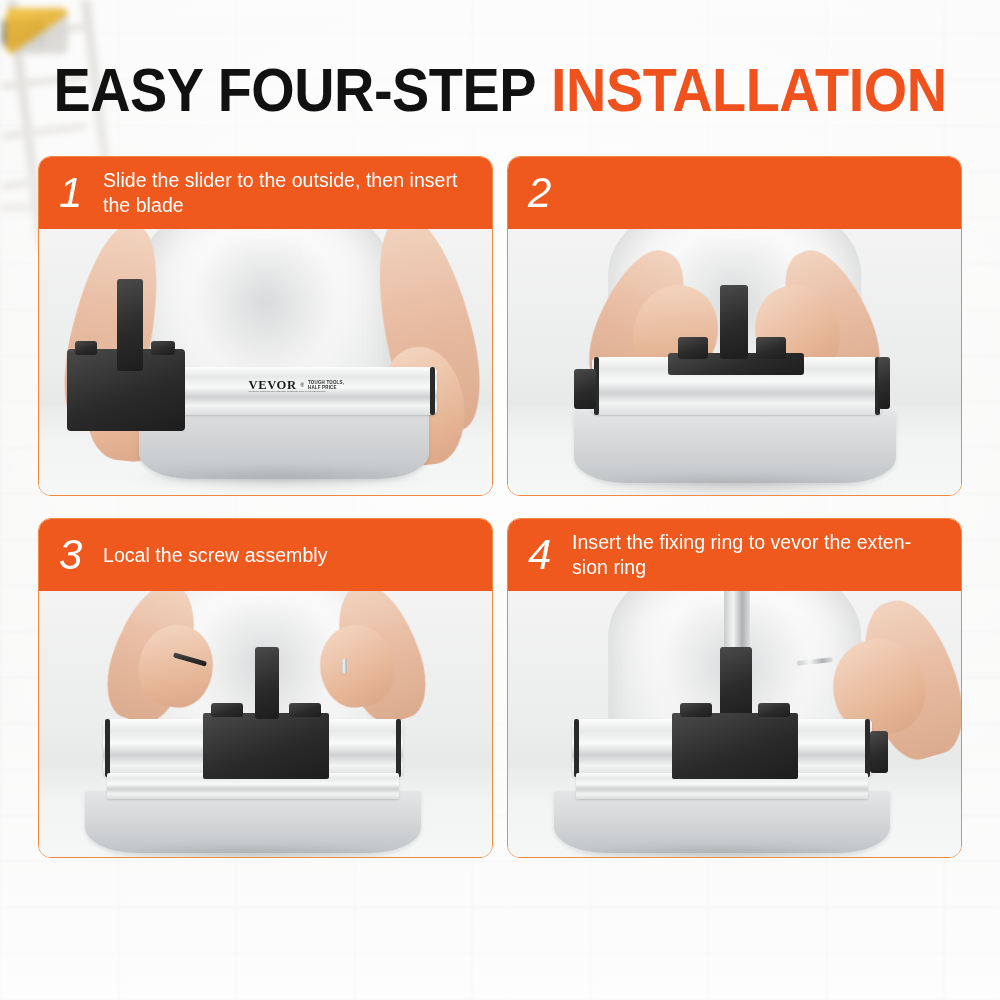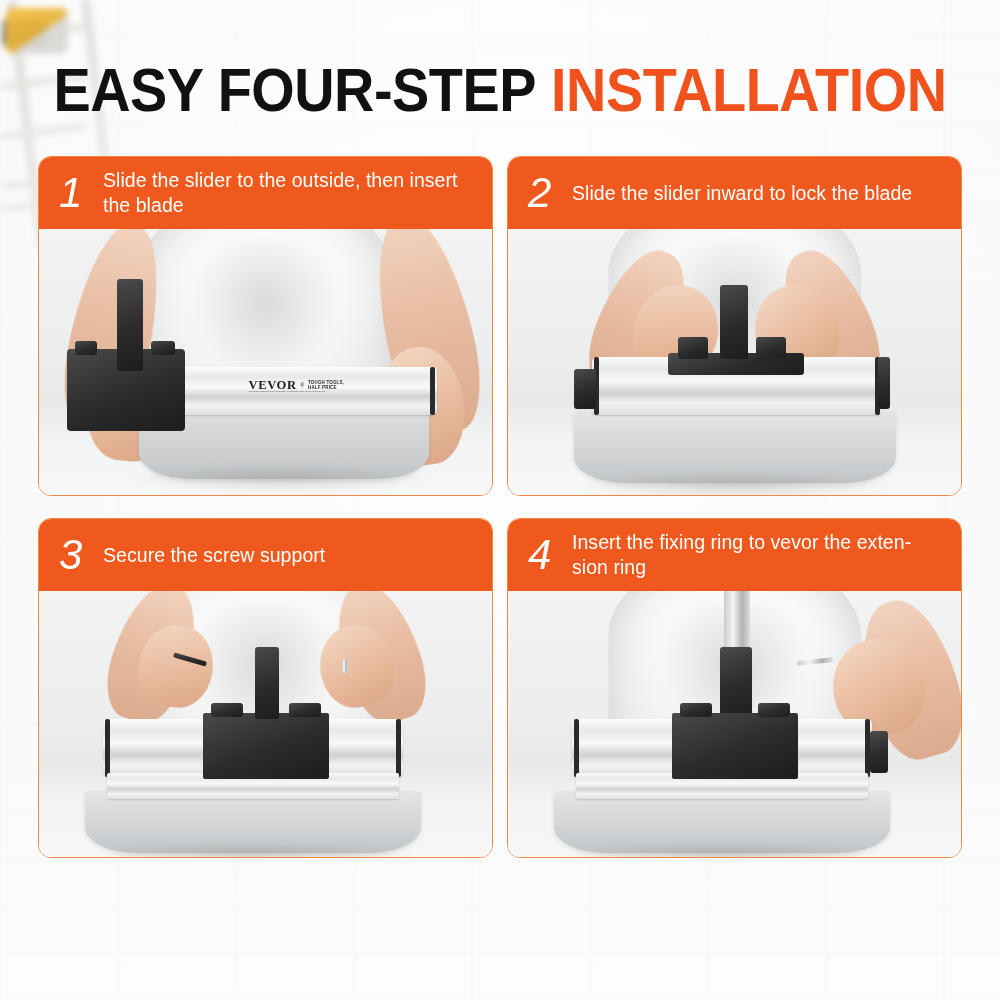--- a/index.html
+++ b/index.html
@@ -289,21 +289,20 @@
       <div class="blk" style="left:78px;top:50px;width:26px;height:92px;border-radius:3px;"></div>
       <div class="blk" style="left:36px;top:112px;width:22px;height:14px;"></div>
       <div class="blk" style="left:112px;top:112px;width:24px;height:14px;"></div>
       <div class="shadow" style="left:90px;top:236px;width:300px;height:26px;"></div>
     </div>
   </div>
 
   <div class="card">
     <div class="card-head">
       <div class="step-num">2</div>
-      <div class="step-text">Slide the slider inward to lock the blade</div>
     </div>
     <div class="photo">
       <div class="torso"></div>
       <div class="tabletop"></div>
       <div class="arm" style="left:92px;top:18px;width:78px;height:150px;transform:rotate(22deg);"></div>
       <div class="hand" style="left:126px;top:56px;width:84px;height:92px;transform:rotate(16deg);"></div>
       <div class="arm" style="right:92px;top:18px;width:78px;height:150px;transform:rotate(-22deg);"></div>
       <div class="hand" style="right:122px;top:56px;width:84px;height:92px;transform:rotate(-16deg);"></div>
 
       <div class="blade" style="left:66px;top:182px;width:322px;height:72px;"></div>
@@ -319,21 +318,21 @@
       <div class="blk" style="left:248px;top:108px;width:30px;height:22px;border-radius:3px;"></div>
       <div class="blk" style="left:66px;top:140px;width:22px;height:40px;"></div>
       <div class="blk" style="left:370px;top:128px;width:12px;height:52px;"></div>
       <div class="shadow" style="left:70px;top:244px;width:310px;height:24px;"></div>
     </div>
   </div>
 
   <div class="card">
     <div class="card-head">
       <div class="step-num">3</div>
-      <div class="step-text">Secure the screw support</div>
+      <div class="step-text">Local the screw assembly</div>
     </div>
     <div class="photo">
       <div class="torso"></div>
       <div class="tabletop"></div>
       <div class="arm" style="left:76px;top:-8px;width:76px;height:140px;transform:rotate(18deg);"></div>
       <div class="hand" style="left:100px;top:34px;width:74px;height:82px;transform:rotate(10deg);"></div>
       <div class="blk" style="left:134px;top:66px;width:34px;height:5px;transform:rotate(16deg);border-radius:2px;"></div>
       <div class="arm" style="right:74px;top:-8px;width:76px;height:140px;transform:rotate(-18deg);"></div>
       <div class="hand" style="right:98px;top:34px;width:74px;height:82px;transform:rotate(-10deg);"></div>
       <div class="pole" style="right:144px;top:68px;width:6px;height:14px;border-radius:2px;"></div>

